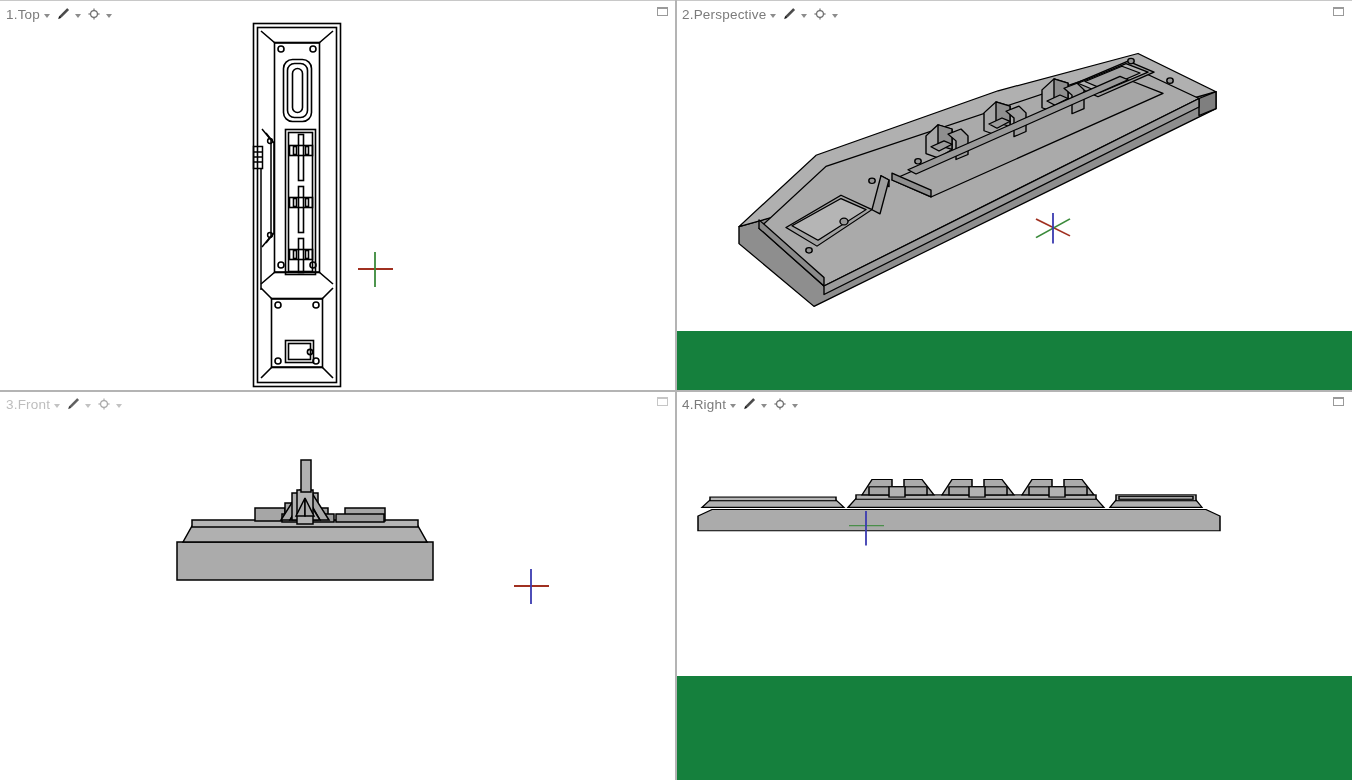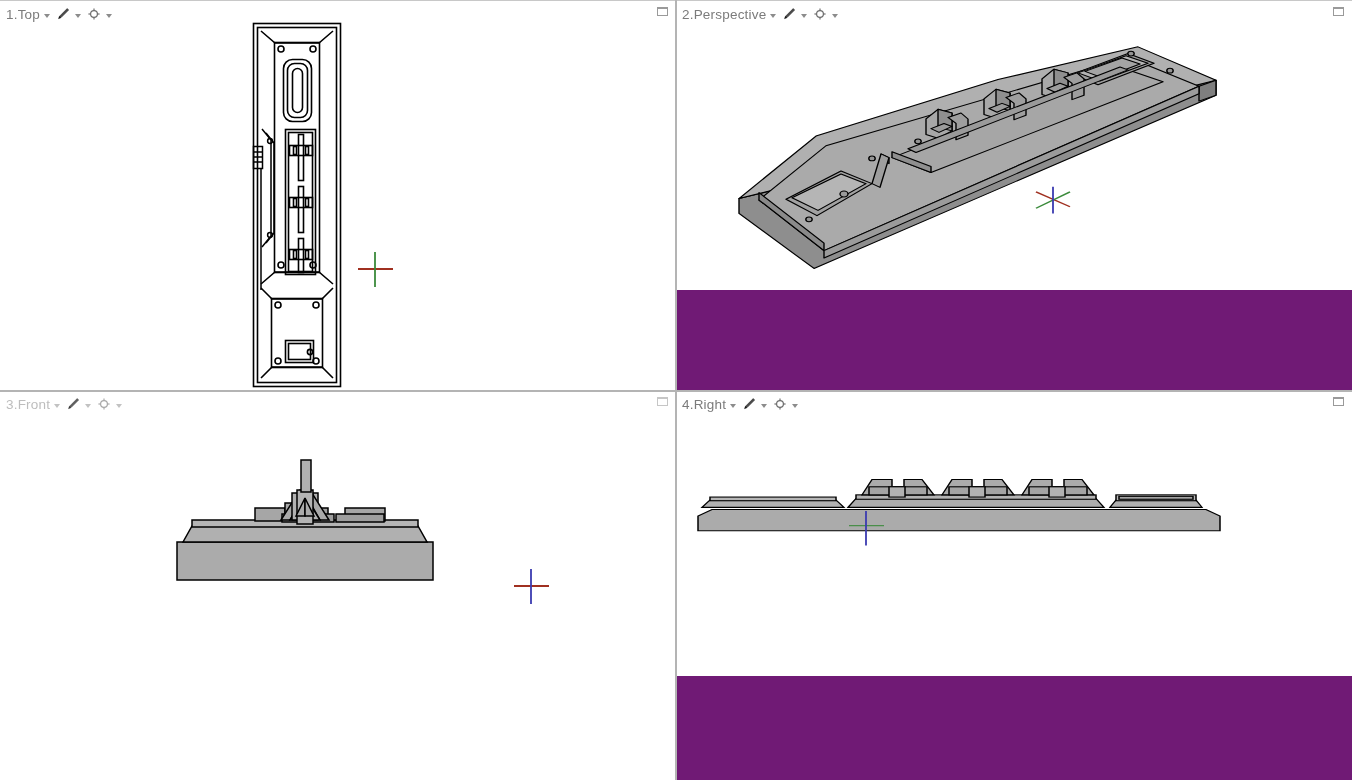--- a/index.html
+++ b/index.html
@@ -2,26 +2,26 @@
 <html><head>
 <meta charset="utf-8">
 <style>
   * { margin:0; padding:0; box-sizing:border-box; }
   html, body {
     width:1352px; height:780px;
     background:#ffffff;
     font-family:"Liberation Sans", sans-serif;
     overflow:hidden;
   }
-  #app { position:relative; width:1352px; height:780px; background:#701a75; }
+  #app { position:relative; width:1352px; height:780px; background:#15803d; }
 
   
   .viewport { position:absolute; background:#ffffff; overflow:hidden; }
   #vp-top         { left:0;   top:0;   width:676px; height:390px; }
-  #vp-perspective { left:676px; top:0; width:676px; height:290px; }
+  #vp-perspective { left:676px; top:0; width:676px; height:331px; }
   #vp-front       { left:0;   top:390px; width:676px; height:390px;padding-left:7px; }
   #vp-right       { left:676px; top:390px; width:676px; height:286px; }
 
   
   .divider { position:absolute; background:#b4b4b4; z-index:40; }
   #div-v  { left:675px; top:0; width:1.5px; height:780px; }
   #div-h  { left:0; top:390px; width:1352px; height:1.5px; }
   #div-h2 { left:0; top:0; width:1352px; height:1px; background:#c8c8c8; }
 
   

